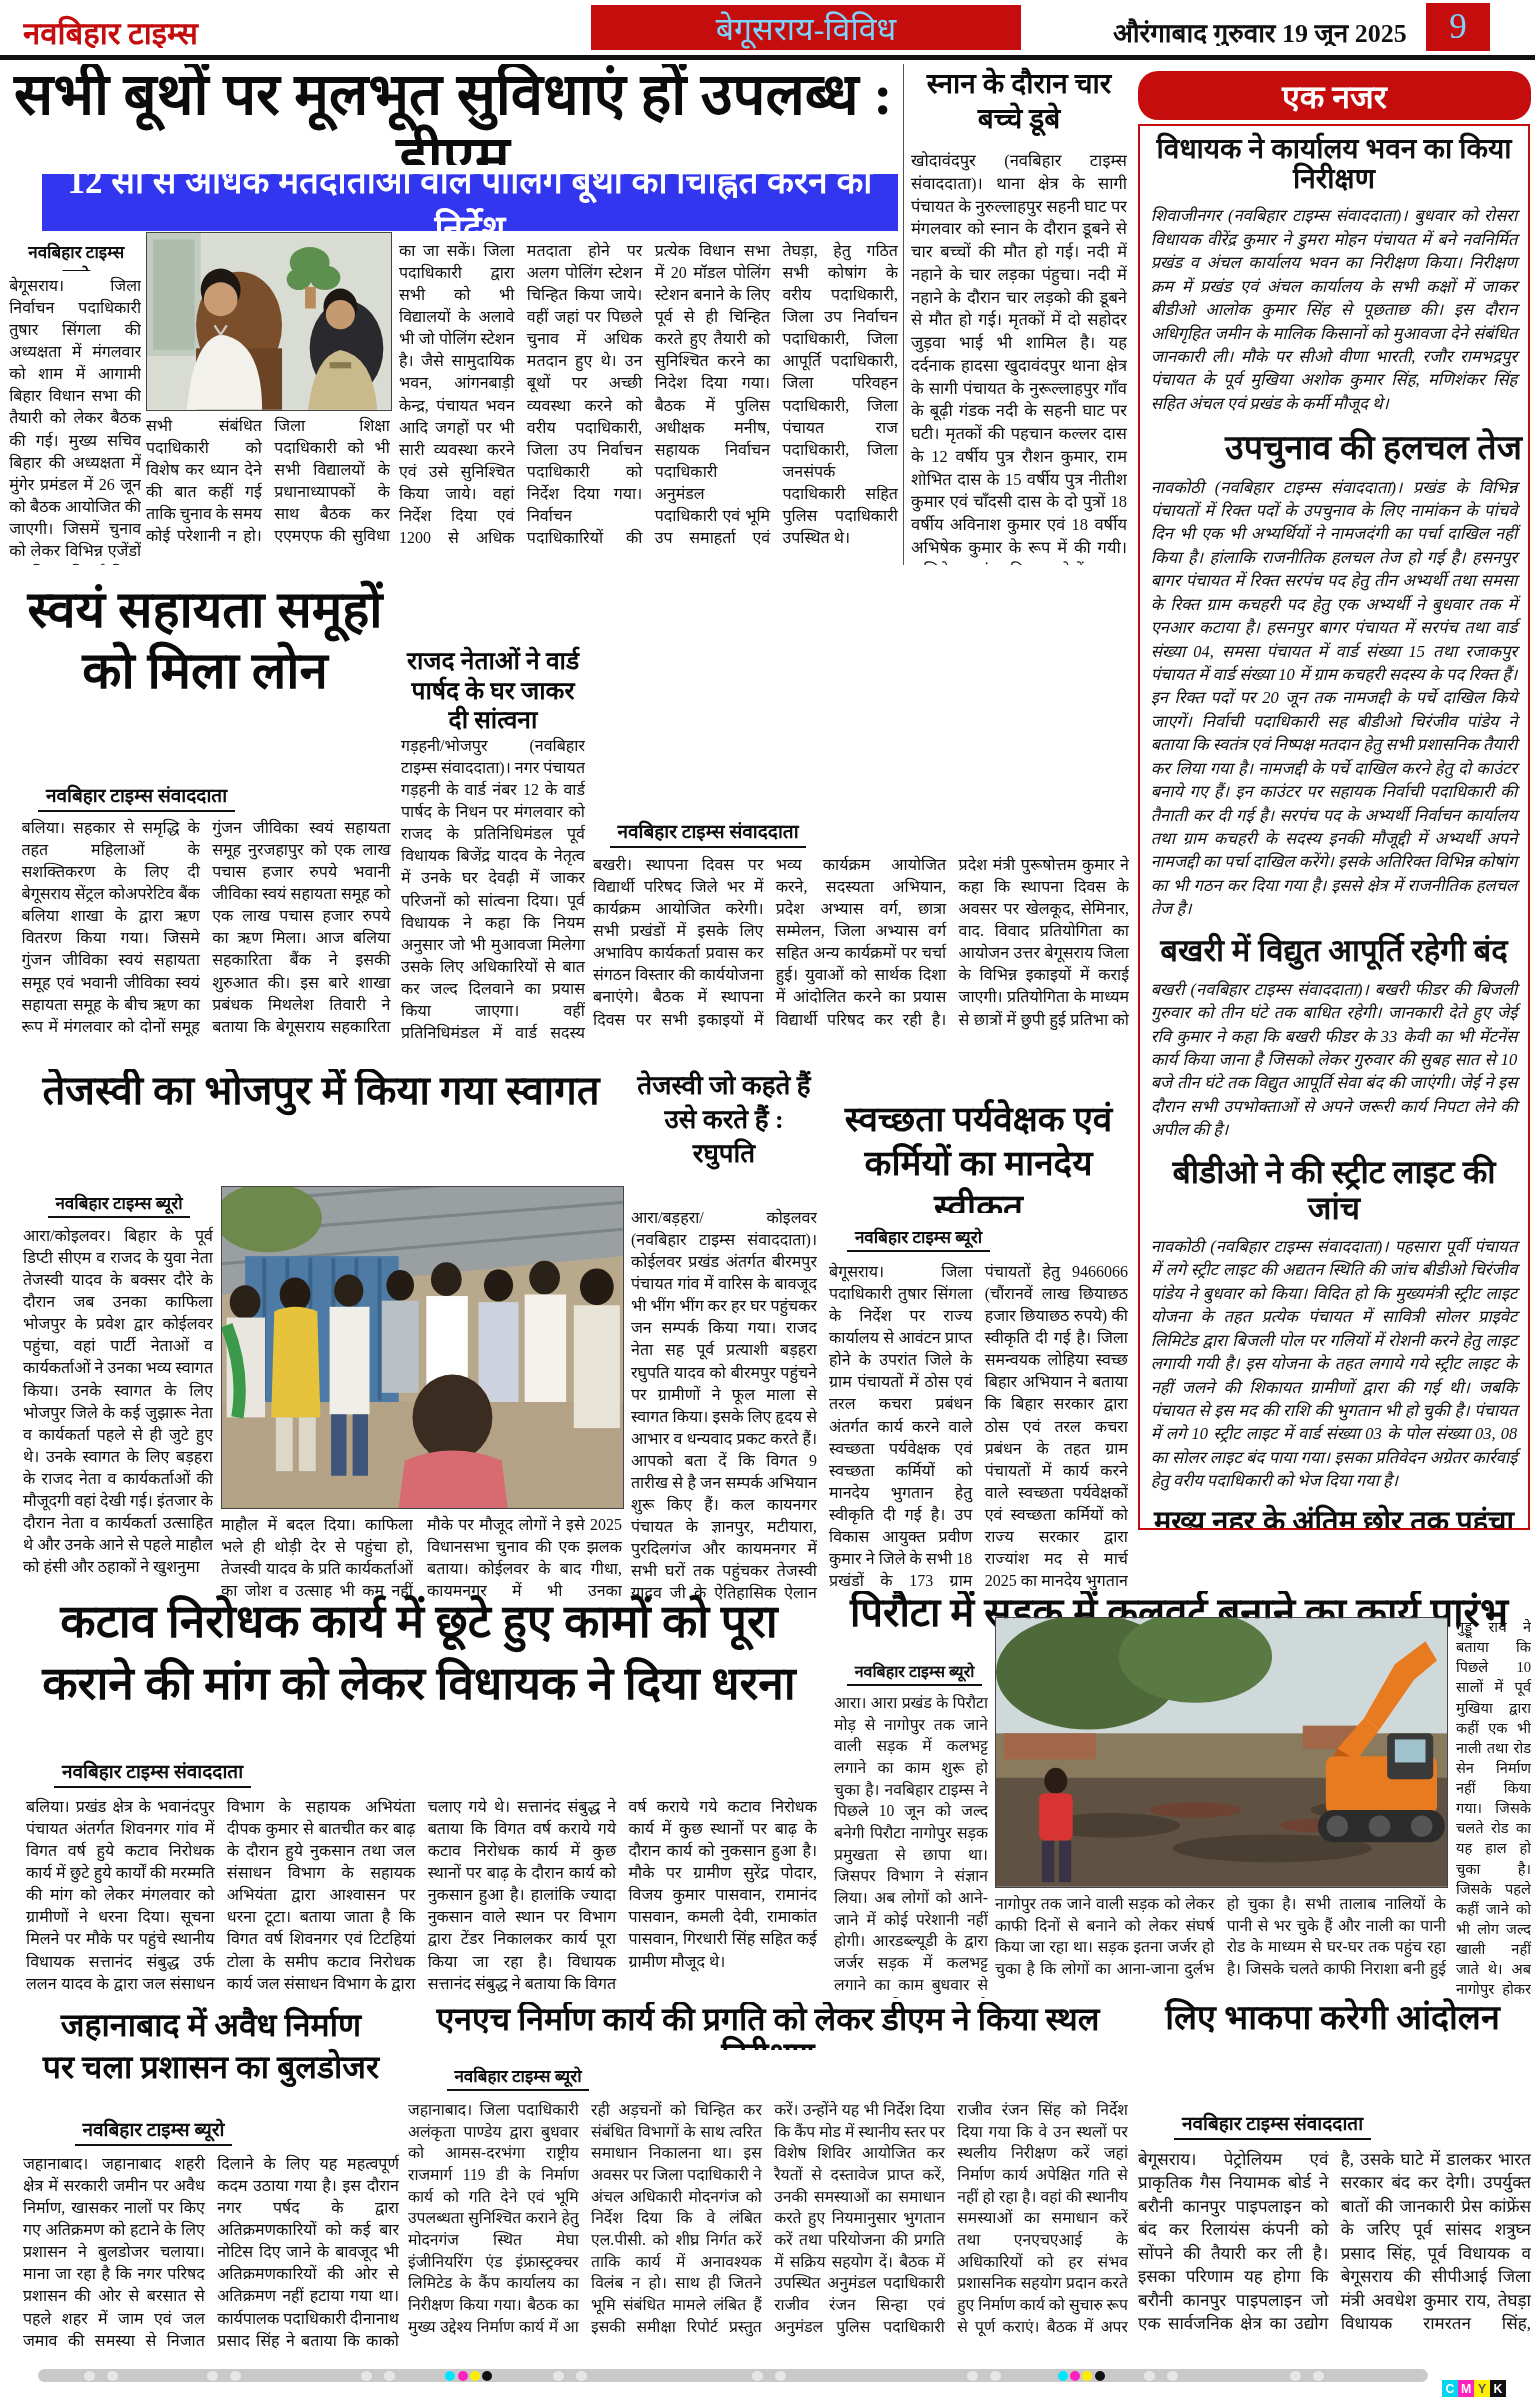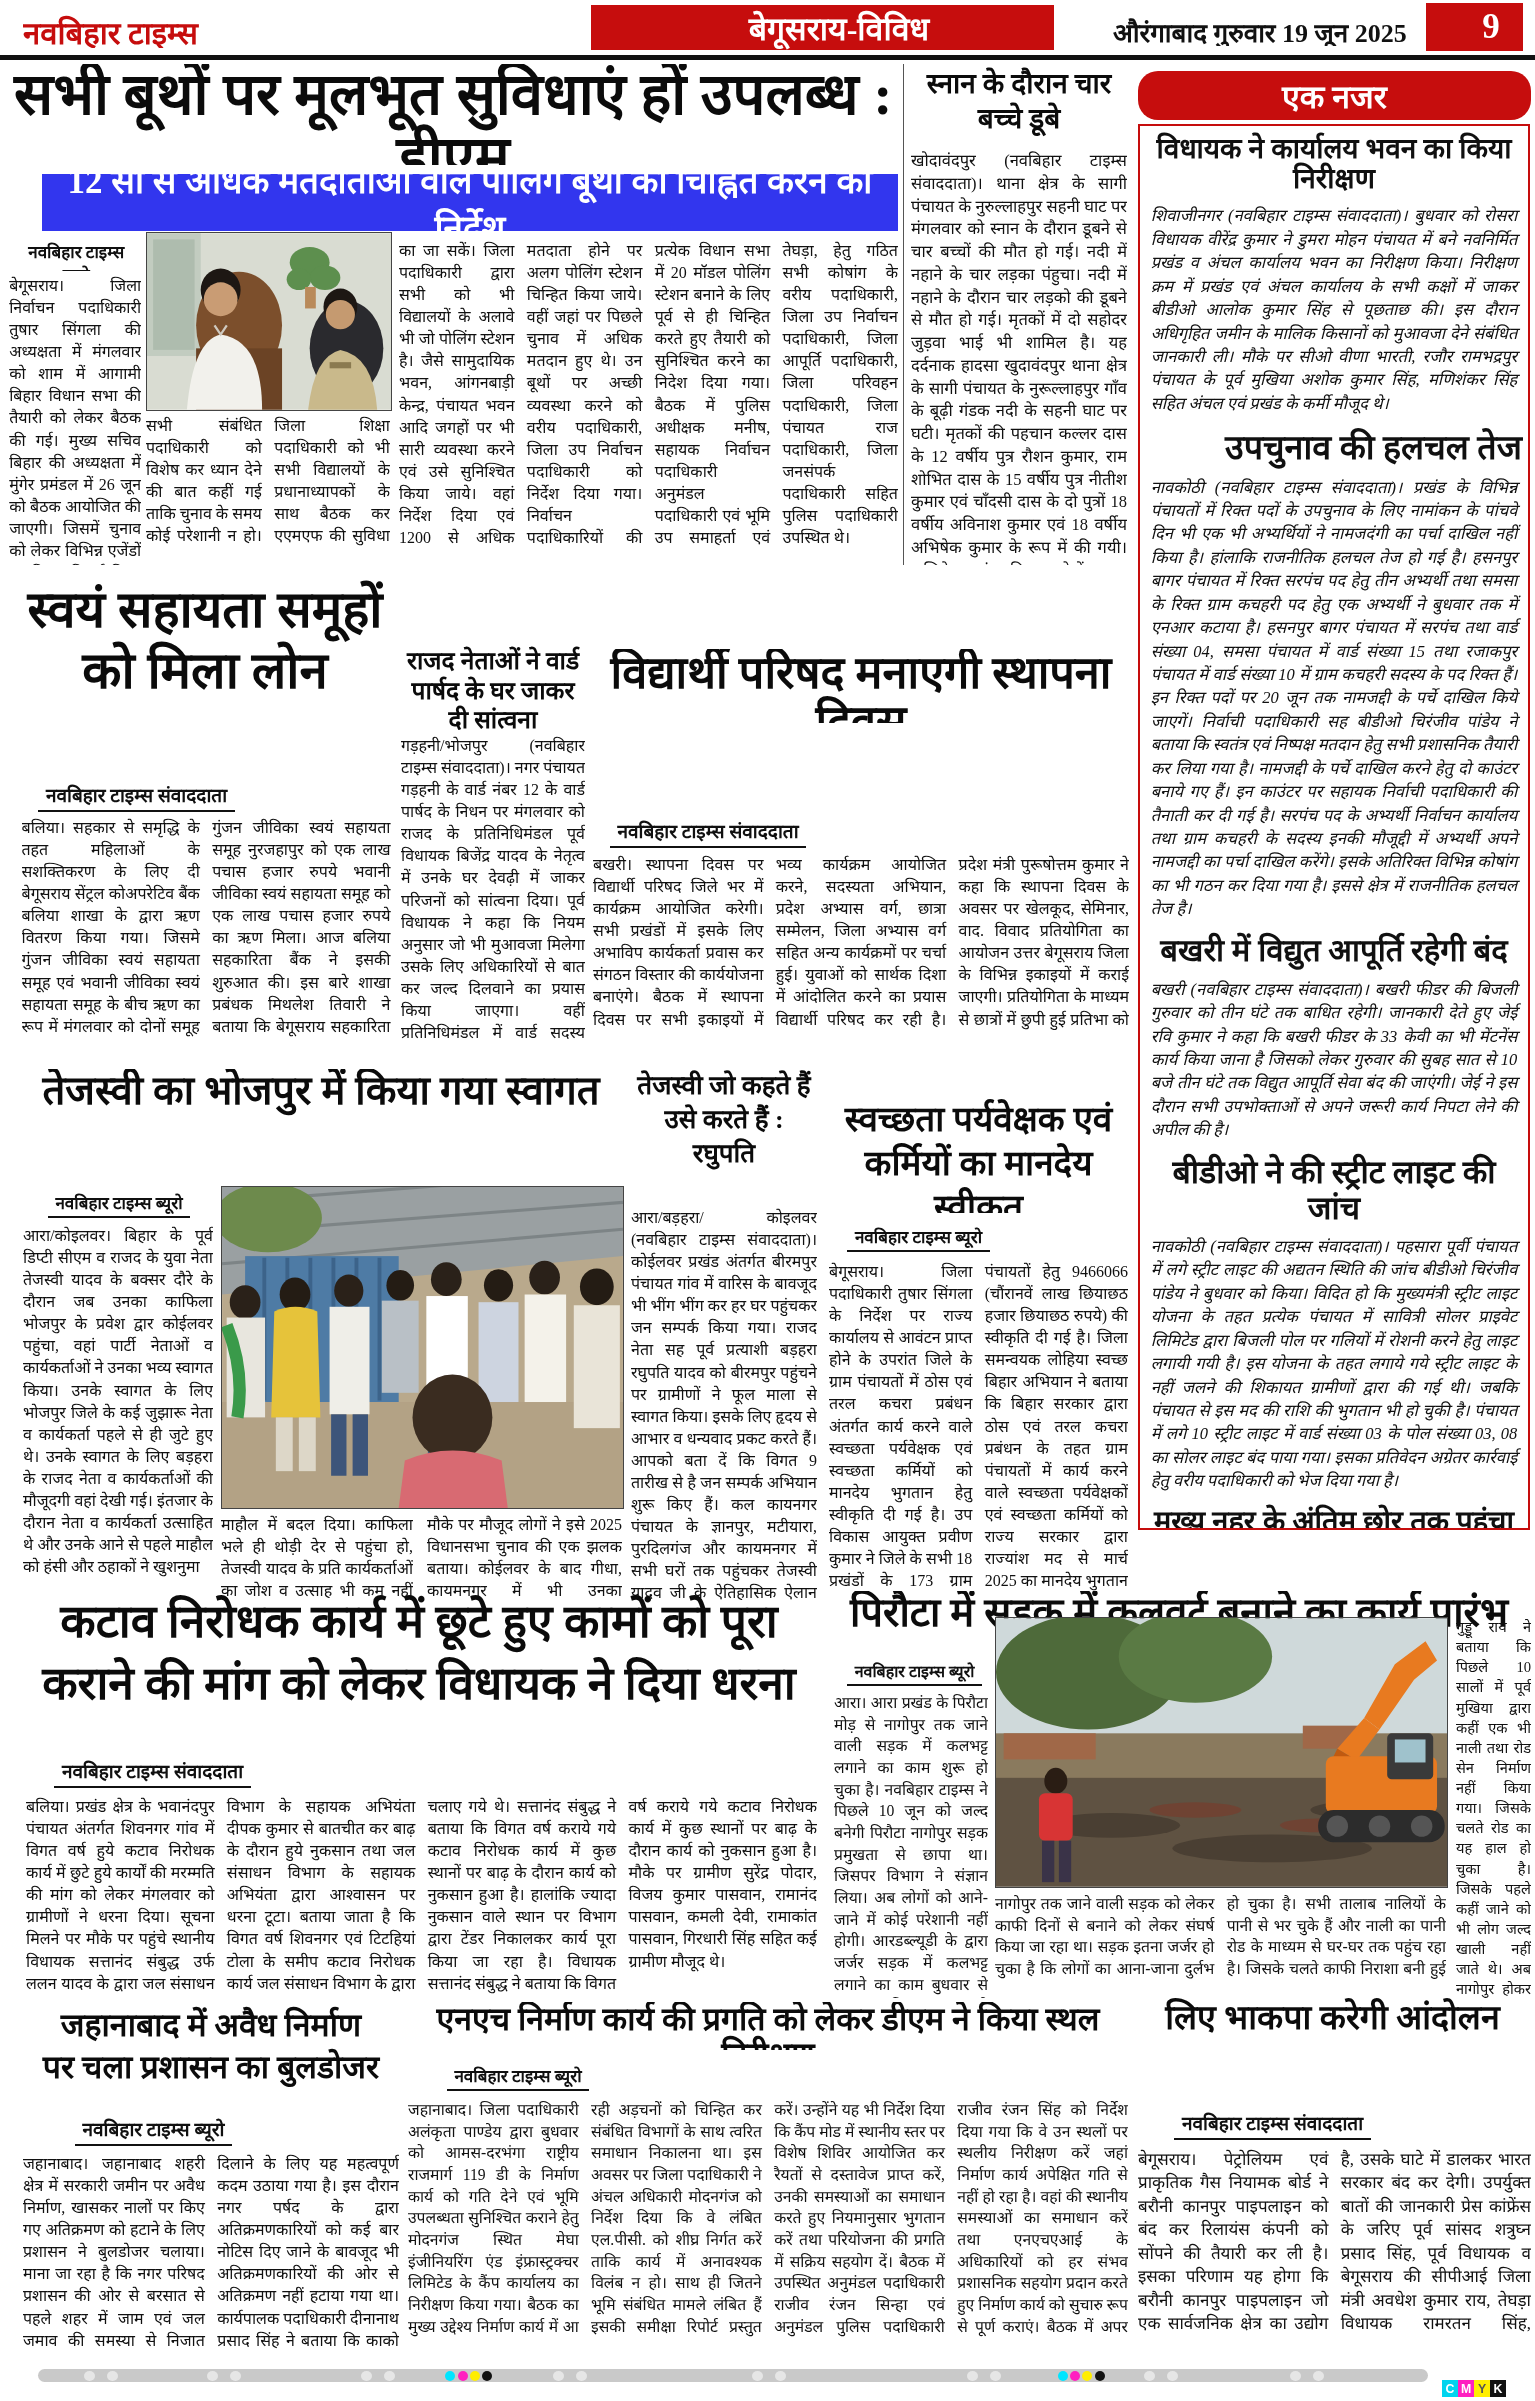--- a/index.html
+++ b/index.html
@@ -1,21 +1,21 @@
 <!DOCTYPE html>
 <html style="font-size:12.3px"><head>
 <meta charset="utf-8">
 <style>
   html,body{margin:0;padding:0;background:#ffffff;}
   #page{position:relative;width:1535px;height:2401px;background:#ffffff;overflow:hidden;
         font-family:"Liberation Serif","DejaVu Serif",serif;color:#101010;border-radius:16px;}
   .abs{position:absolute;overflow:hidden;}
   
   .paper-title{font-weight:bold;color:#c60d0d;font-size:31px;}
-  .mast-box{background:#c60d0d;color:#ffffff;font-weight:bold;display:flex;align-items:center;justify-content:center;padding-left:33px;}
+  .mast-box{background:#c60d0d;color:#7dd3fc;font-weight:normal;display:flex;align-items:center;justify-content:center;}
   .mast-date{font-weight:bold;color:#111;font-size:26px;}
   .rule{background:#111;}
   
   .hl{font-weight:bold;color:#0b0b0b;text-align:center;line-height:1.08;}
   .subhead{background:#3236ee;color:#ffffff;font-weight:bold;text-align:center;
            display:flex;align-items:center;justify-content:center;}
   .byline{font-weight:bold;font-size:19px;border-bottom:2.3px solid #111;display:inline-block;padding:0 7.7px 1.5px;}
   .byline-wrap{text-align:center;}
   .body-txt{font-size:16px;line-height:1.38;text-align:justify;}
   .cols2{column-count:2;column-gap:12.3px;}
@@ -113,21 +113,20 @@
 
   <div class="abs hl" style="left:21.5px;top:580px;width:367px;height:192px;font-size:51px;line-height:1.2;">स्वयं सहायता समूहों को मिला लोन</div>
   <div class="abs byline-wrap" style="left:21.5px;top:782px;width:230px;height:31px;">
     <span class="byline">नवबिहार टाइम्स संवाददाता</span>
   </div>
   <div class="abs body-txt cols2" style="left:21.5px;top:817px;width:369px;height:224px;">बलिया। सहकार से समृद्धि के तहत महिलाओं के सशक्तिकरण के लिए दी बेगूसराय सेंट्रल कोअपरेटिव बैंक बलिया शाखा के द्वारा ऋण वितरण किया गया। जिसमे गुंजन जीविका स्वयं सहायता समूह एवं भवानी जीविका स्वयं सहायता समूह के बीच ऋण का रूप में मंगलवार को दोनों समूह गुंजन जीविका स्वयं सहायता समूह नुरजहापुर को एक लाख पचास हजार रुपये भवानी जीविका स्वयं सहायता समूह को एक लाख पचास हजार रुपये का ऋण मिला। आज बलिया सहकारिता बैंक ने इसकी शुरुआत की। इस बारे शाखा प्रबंधक मिथलेश तिवारी ने बताया कि बेगूसराय सहकारिता बैक का यह बलिया शाखा से जीविका समूह को ऋण देने की शुरुआत की गई है। जो आनेवाले दिनों मे सहकारिता बैक बेगूसराय का सभी शाखा पूरे जिले के जीविका समूह को ऋण प्रदान करेगी। इस अवसर पर डीडीएम सहित अन्य कर्मी, राकेश सिंह परमानंदपुर अध्यक्ष आनंदी महतो, मनोज कुमार यादव उपस्थित थे।</div>
 
   <div class="abs hl" style="left:401px;top:646px;width:184px;height:84px;font-size:24.6px;line-height:1.2;">राजद नेताओं ने वार्ड पार्षद के घर जाकर दी सांत्वना</div>
   <div class="abs body-txt" style="left:401px;top:735px;width:184px;height:306px;">गड़हनी/भोजपुर (नवबिहार टाइम्स संवाददाता)। नगर पंचायत गड़हनी के वार्ड नंबर 12 के वार्ड पार्षद के निधन पर मंगलवार को राजद के प्रतिनिधिमंडल पूर्व विधायक बिजेंद्र यादव के नेतृत्व में उनके घर देवढ़ी में जाकर परिजनों को सांत्वना दिया। पूर्व विधायक ने कहा कि नियम अनुसार जो भी मुआवजा मिलेगा उसके लिए अधिकारियों से बात कर जल्द दिलवाने का प्रयास किया जाएगा। वहीं प्रतिनिधिमंडल में वार्ड सदस्य आरती देवी, प्रमोद कुमार, राजद प्रखंड अध्यक्ष गड़हनी मो सोनू उर्फ निक्कू आदि उपस्थित थे।</div>
 
-  <div class="abs hl" style="left:593px;top:649px;width:536px;height:74px;font-size:45px;">विद्यार्थी परिषद मनाएगी स्थापना दिवस</div>
   <div class="abs byline-wrap" style="left:593px;top:818px;width:230px;height:31px;">
     <span class="byline">नवबिहार टाइम्स संवाददाता</span>
   </div>
   <div class="abs body-txt cols3" style="left:593px;top:854px;width:536px;height:187px;">बखरी। स्थापना दिवस पर विद्यार्थी परिषद जिले भर में कार्यक्रम आयोजित करेगी। सभी प्रखंडों में इसके लिए अभाविप कार्यकर्ता प्रवास कर संगठन विस्तार की कार्ययोजना बनाएंगे। बैठक में स्थापना दिवस पर सभी इकाइयों में भव्य कार्यक्रम आयोजित करने, सदस्यता अभियान, प्रदेश अभ्यास वर्ग, छात्रा सम्मेलन, जिला अभ्यास वर्ग सहित अन्य कार्यक्रमों पर चर्चा हुई। युवाओं को सार्थक दिशा में आंदोलित करने का प्रयास विद्यार्थी परिषद कर रही है। प्रदेश मंत्री पुरूषोत्तम कुमार ने कहा कि स्थापना दिवस के अवसर पर खेलकूद, सेमिनार, वाद. विवाद प्रतियोगिता का आयोजन उत्तर बेगूसराय जिला के विभिन्न इकाइयों में कराई जाएगी। प्रतियोगिता के माध्यम से छात्रों में छुपी हुई प्रतिभा को निखारने यह अच्छा अवसर है। वहीं आगामी 26 से 29 जून तक वैशाली में आयोजित प्रदेश अभ्यास वर्ग में जिले के कार्यकर्ता भाग लेंगे। सदस्यता चलाई जाएगी। सदस्यता को व्यापक बनाने को लेकर 3 जुलाई को नावकोठी में कार्यशाला का आयोजन किया जाएगा। प्रांत छात्रा प्रमुख श्वेत निशा द्वारा छात्रा सम्मेलन एवं ऋतुमति अभियान को लेकर छात्राओं के बीच व्यापक रूप से जनसंपर्क करने की बात कही गई। बैठक में आगामी 2 एवं 3 अगस्त को गढ़पुरा में जिला अभ्यास वर्ग का आयोजन का निर्णय लिया गया। विद्यालयों में शैक्षणिक सर्वेक्षण का आयोजन करने, नगर अध्यक्ष जशोवि त्रिवेदशी, नगर मंत्री रविन्द्र कुमार, मुकेश कुमार, राजीव कुमार सहित दर्जनों की संख्या में अभाविप कार्यकर्ता मौजूद थे।</div>
 
   <div class="abs hl" style="left:21.5px;top:1069px;width:599px;height:69px;font-size:40px;">तेजस्वी का भोजपुर में किया गया स्वागत</div>
   <div class="abs byline-wrap" style="left:23px;top:1191px;width:192px;height:29px;">
     <span class="byline" style="font-size:17px;">नवबिहार टाइम्स ब्यूरो</span>
   </div>
   <div class="abs body-txt" style="left:23px;top:1225px;width:190px;height:355px;">आरा/कोइलवर। बिहार के पूर्व डिप्टी सीएम व राजद के युवा नेता तेजस्वी यादव के बक्सर दौरे के दौरान जब उनका काफिला भोजपुर के प्रवेश द्वार कोईलवर पहुंचा, वहां पार्टी नेताओं व कार्यकर्ताओं ने उनका भव्य स्वागत किया। उनके स्वागत के लिए भोजपुर जिले के कई जुझारू नेता व कार्यकर्ता पहले से ही जुटे हुए थे। उनके स्वागत के लिए बड़हरा के राजद नेता व कार्यकर्ताओं की मौजूदगी वहां देखी गई। इंतजार के दौरान नेता व कार्यकर्ता उत्साहित थे और उनके आने से पहले माहौल को हंसी और ठहाकों ने खुशनुमा</div>

